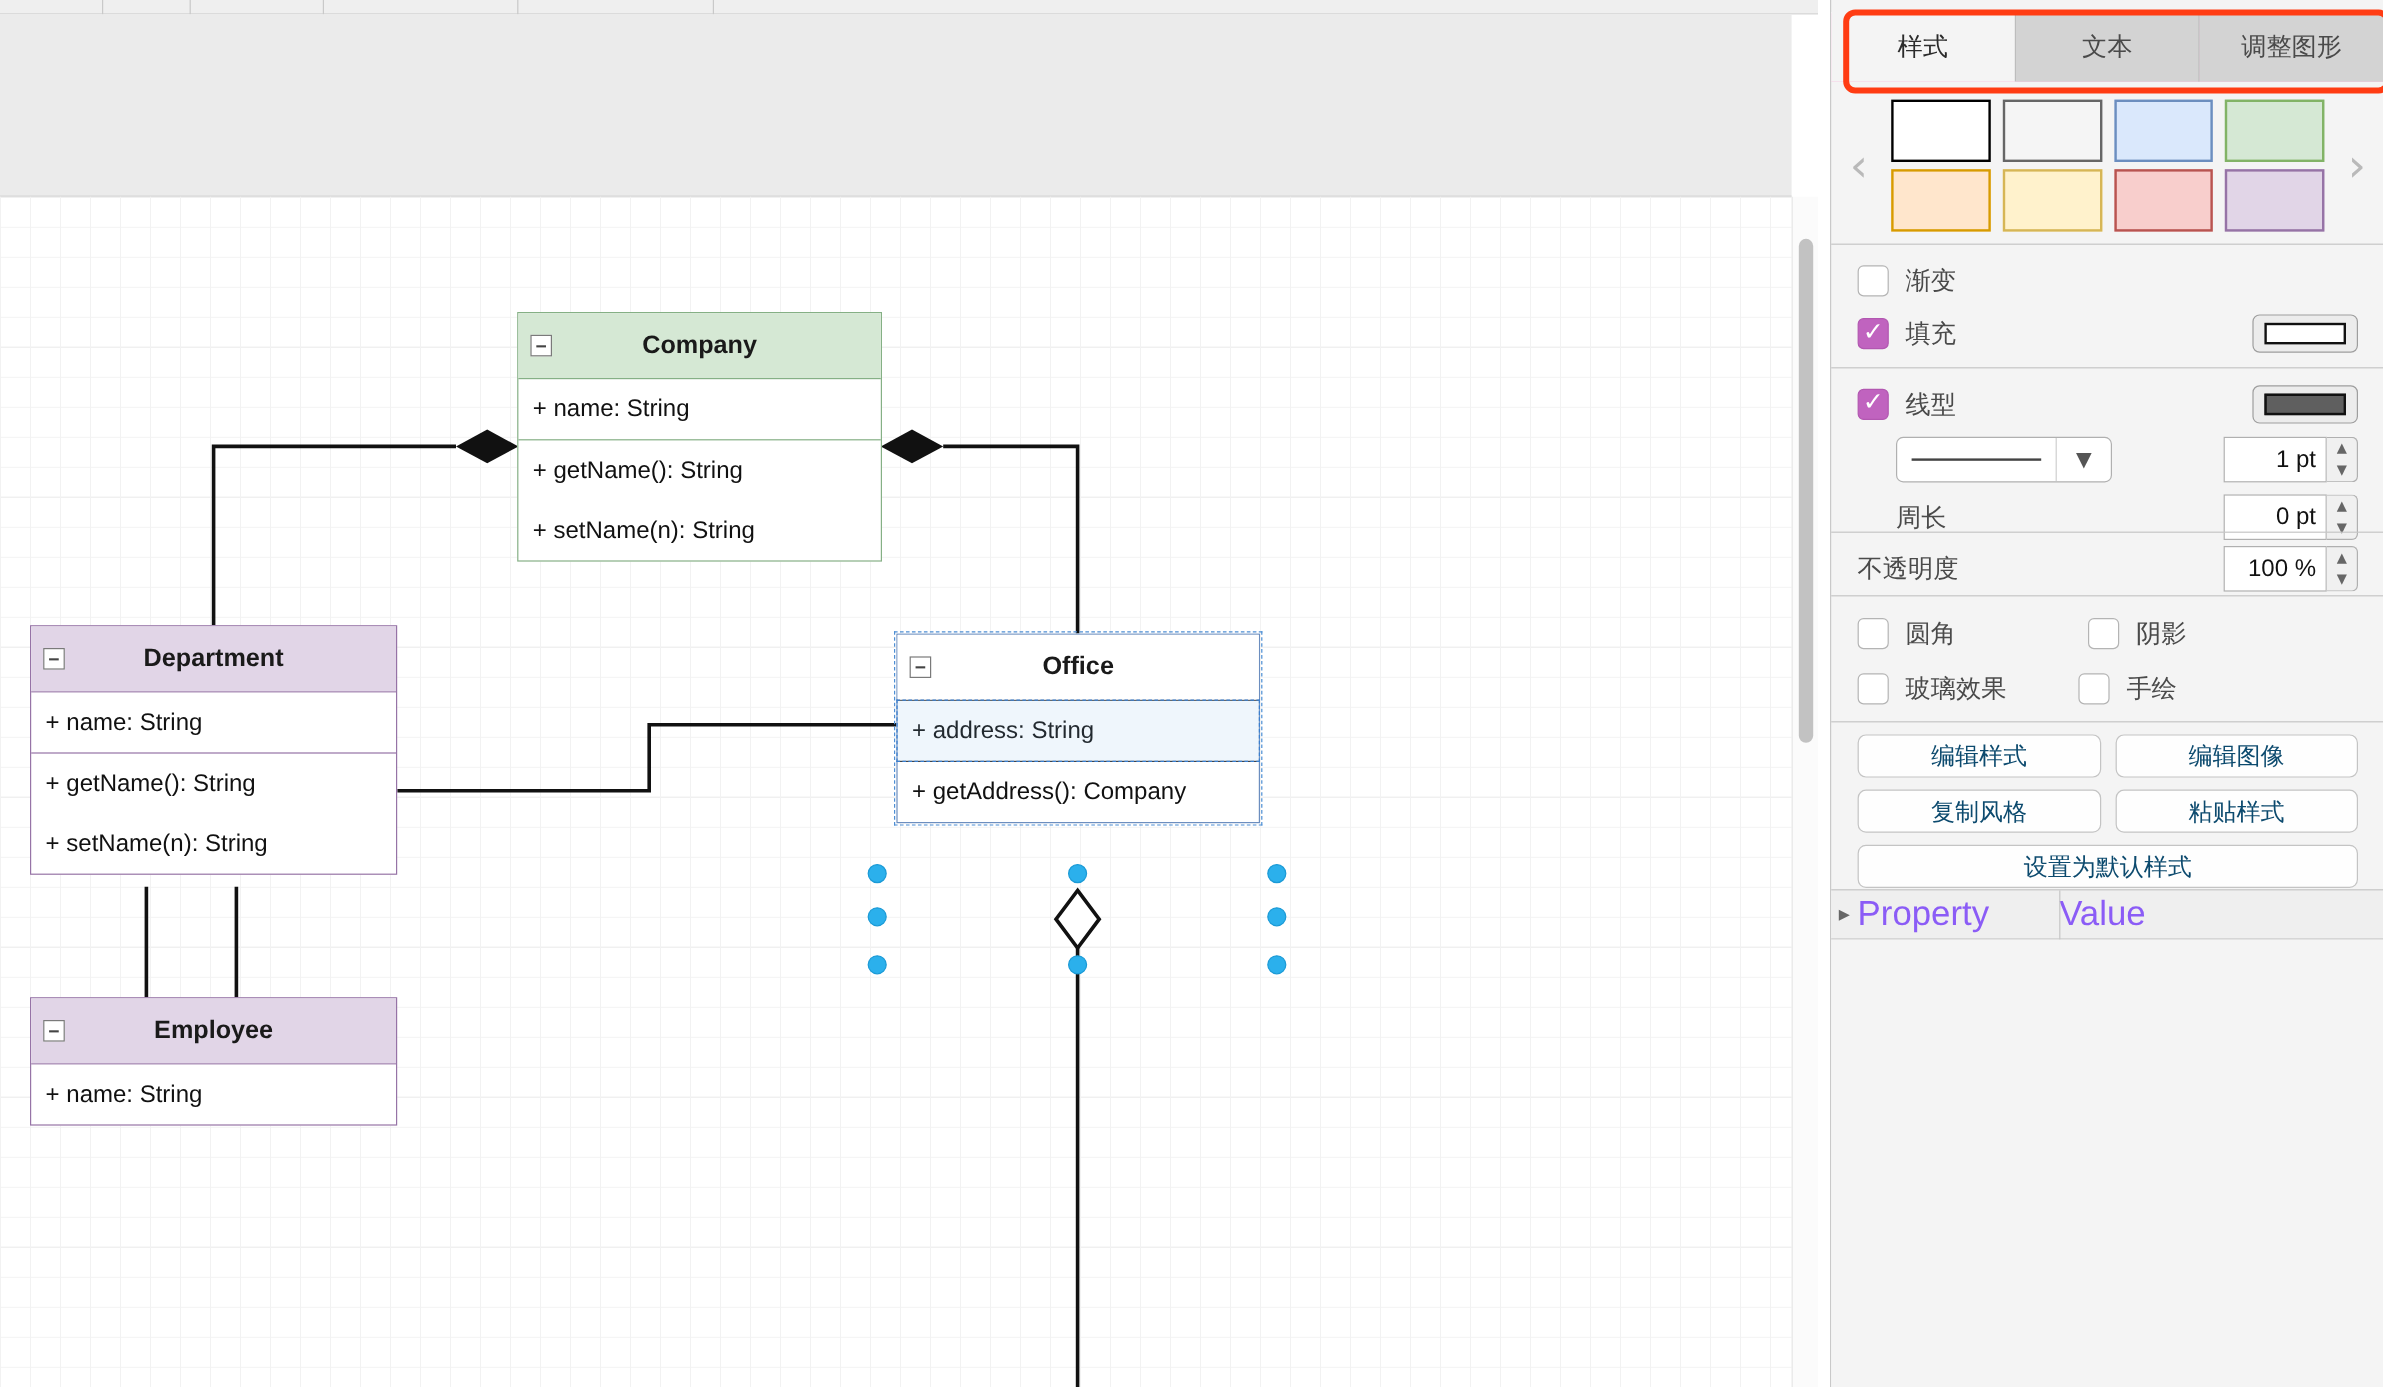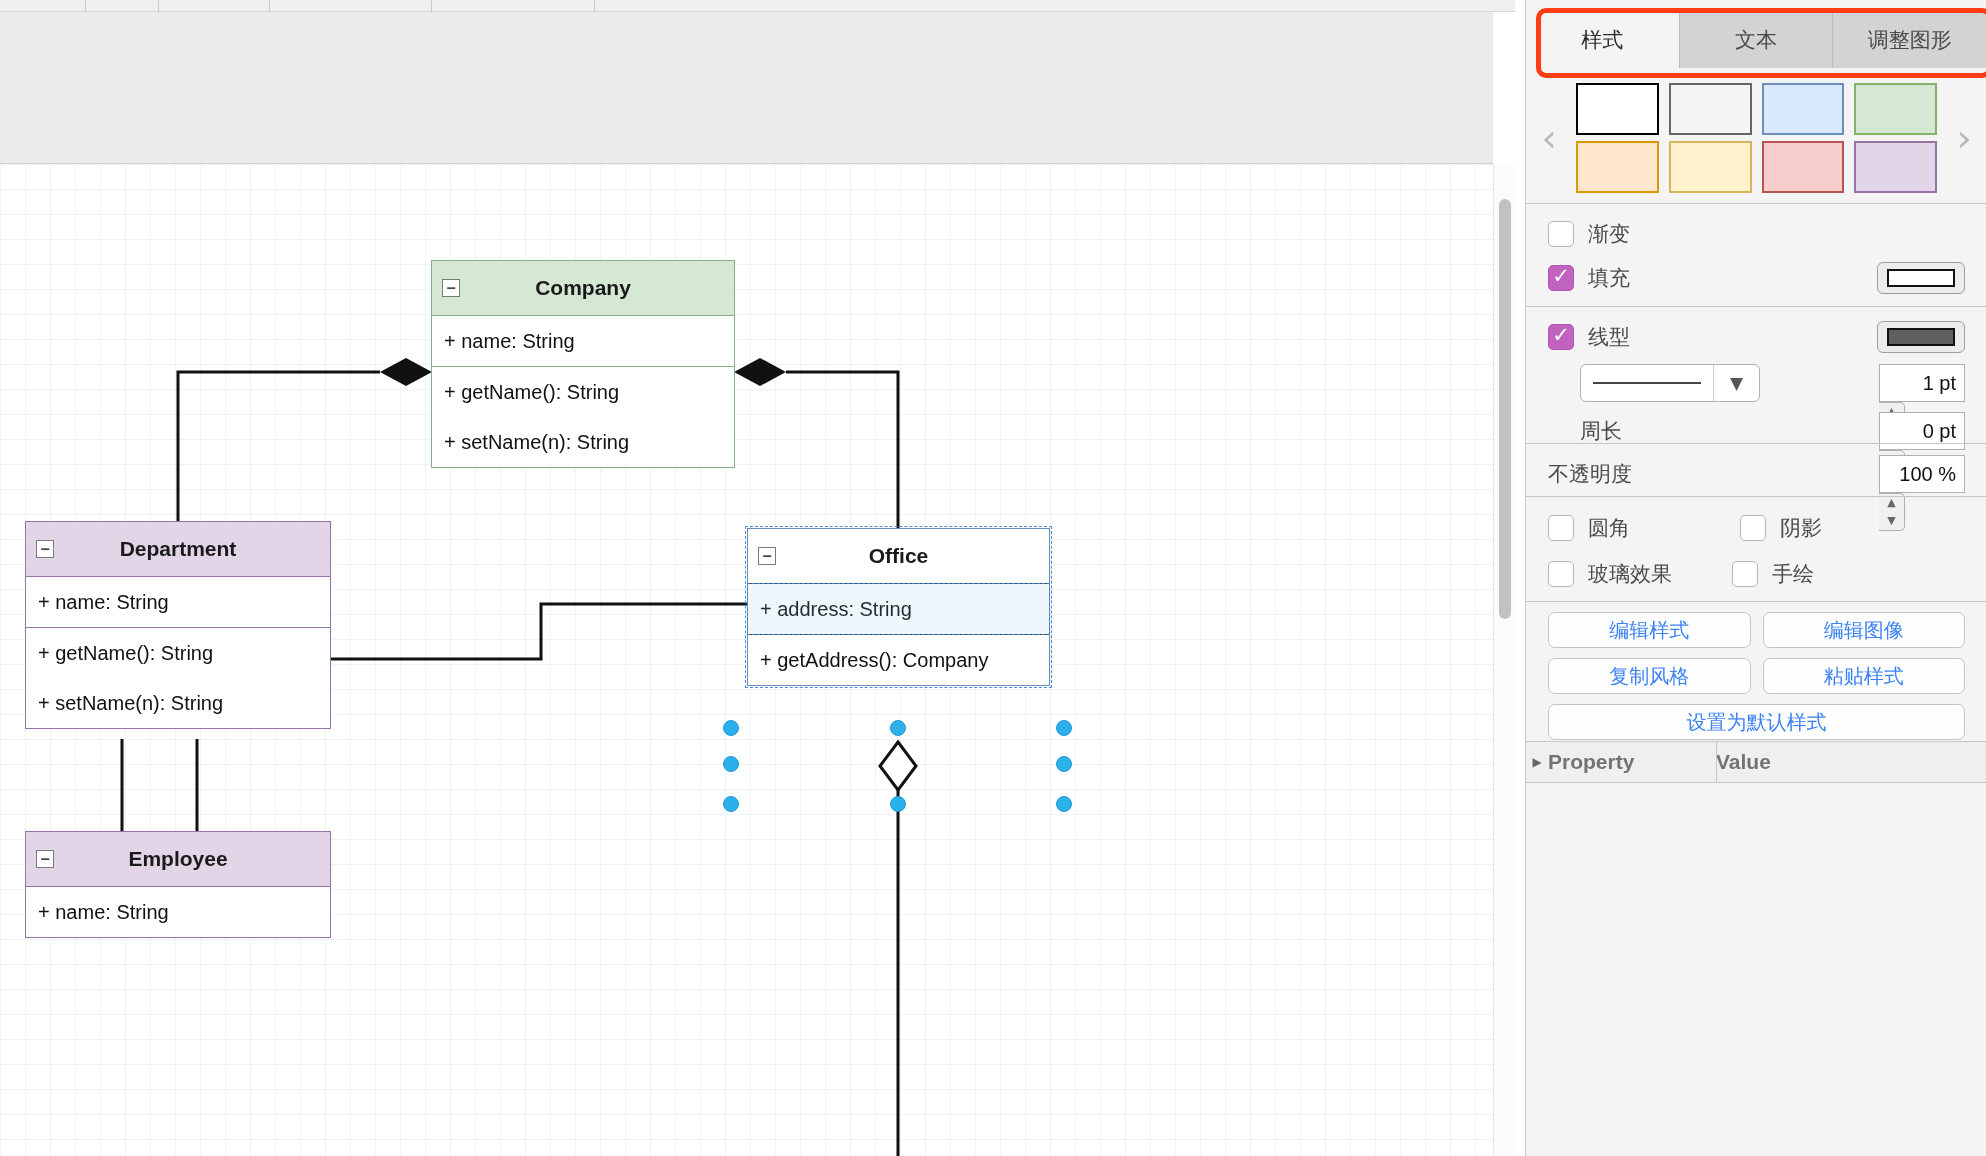--- a/index.html
+++ b/index.html
@@ -158,21 +158,21 @@
   .lbl { margin-left: 14px; font-size: 21px; color: #4a4a4a; }
   .spacer { flex: 1; }
 
   .color-btn {
     width: 88px; height: 32px; border: 1px solid #9e9e9e; border-radius: 6px;
     background: #ececec; display: flex; align-items: center; justify-content: center;
   }
   .color-btn > i { display: block; width: 68px; height: 18px; border: 2px solid #111; }
 
   .stepper-box {
-    display: flex; align-items: stretch; height: 38px; flex-direction: column;
+    display: flex; align-items: stretch; height: 38px;
   }
   .stepper-input {
     width: 86px; background: #fff; border: 1px solid #b0b0b0;
     font-size: 20px; color: #111; text-align: right;
     line-height: 36px; padding-right: 8px;
   }
   .stepper-arrows {
     width: 26px; display: flex; flex-direction: column;
     border: 1px solid #b0b0b0; border-left: none; background: #f0f0f0;
     border-radius: 0 5px 5px 0;
@@ -189,35 +189,35 @@
   .linestyle-preview { flex: 1; display: flex; align-items: center; padding: 0 12px; }
   .linestyle-preview i { display: block; width: 100%; height: 2px; background: #444; }
   .linestyle-caret {
     width: 46px; border-left: 1px solid #cfcfcf; display: flex;
     align-items: center; justify-content: center; font-size: 17px; color: #555;
     font-family: "DejaVu Sans", sans-serif;
   }
 
   .pill-btn {
     height: 36px; background: #fefefe; border: 1px solid #c4c4c4;
-    border-radius: 7px; font-size: 20px; color: #3b82f6;
+    border-radius: 7px; font-size: 20px; color: #0c4a6e;
     display: flex; align-items: center; justify-content: center;
   }
 
   
   #prop-header {
     position: absolute; left: 0; width: 461px; height: 42px;
     background: #efefef; border-top: 1px solid #c6c6c6; border-bottom: 1px solid #c6c6c6;
     display: flex; align-items: center;
   }
   #prop-header .tri {
     width: 22px; text-align: center; font-size: 12px; color: #666;
     font-family: "DejaVu Sans", sans-serif;
   }
-  .prop-col { font-size: 21px; font-weight: bold; color: #737373; }
+  .prop-col { font-size: 29px; font-weight: normal; color: #8b5cf6; }
   #prop-col-sep { position: absolute; left: 190px; top: 0; width: 1px; height: 42px; background: #c6c6c6; }
 </style>
 </head>
 <body>
 
 <div id="top-strip">
   <div class="strip-seg" style="left:85px"></div>
   <div class="strip-seg" style="left:158px"></div>
   <div class="strip-seg" style="left:269px"></div>
   <div class="strip-seg" style="left:431px"></div>

